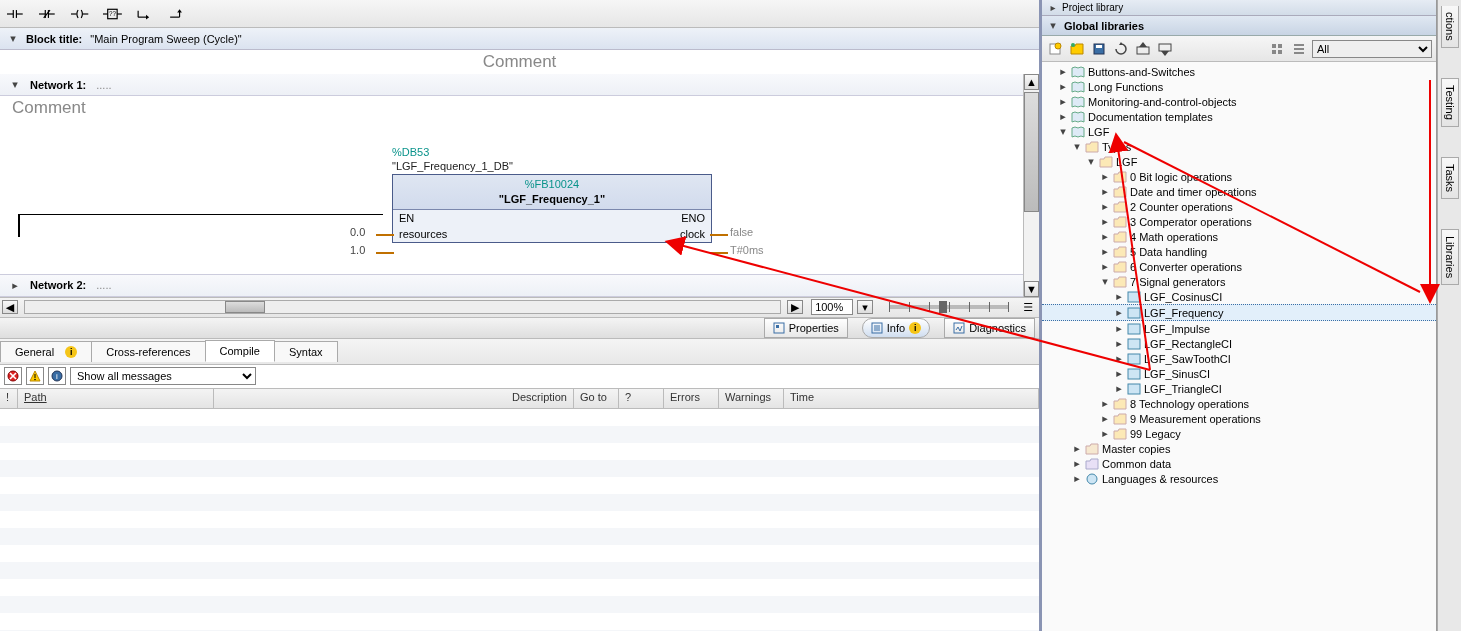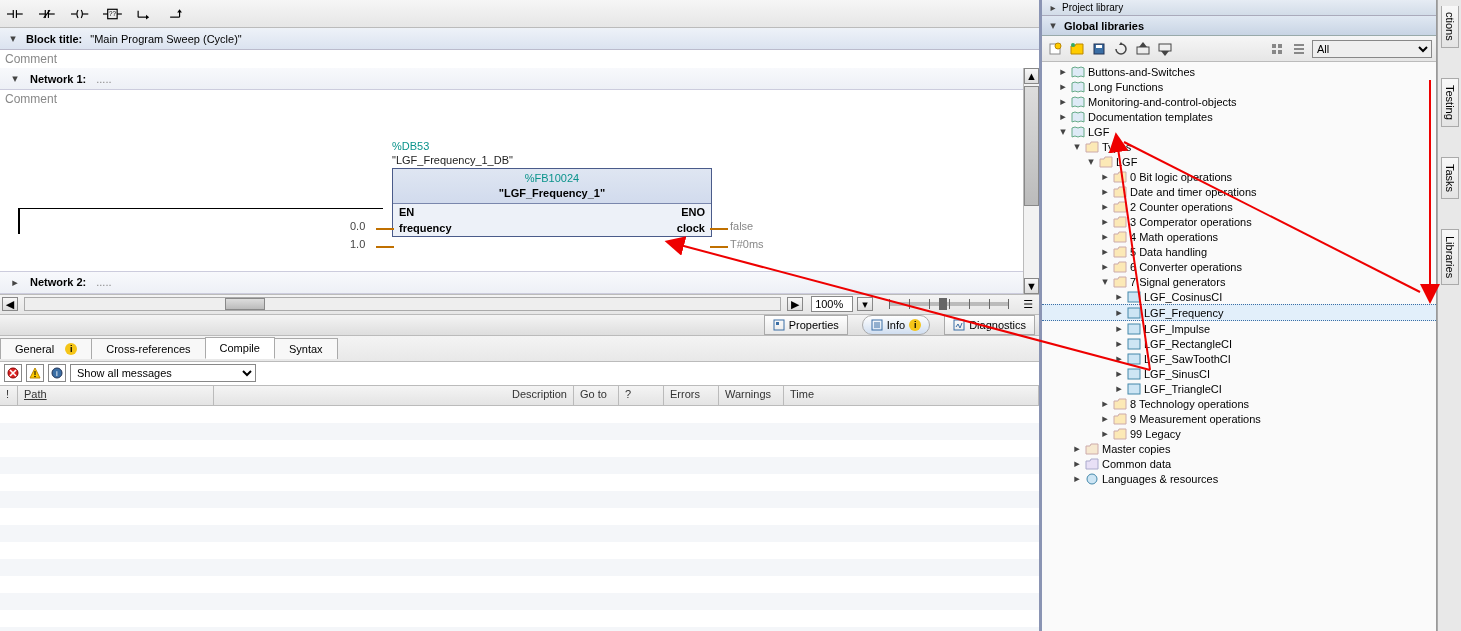--- a/index.html
+++ b/index.html
@@ -12,29 +12,29 @@
   .vtab { writing-mode: vertical-rl; text-orientation: mixed; font-size: 11px; padding: 6px 2px; background: linear-gradient(#f8f8f8,#e4e4e4); border: 1px solid #aaa; cursor: pointer; }
 
   
   .toolbar { height: 28px; background: linear-gradient(#f6f6f6,#e6e6e6); border-bottom: 1px solid #bbb; display: flex; align-items: center; padding: 0 4px; gap: 4px; }
   .tbtn { width: 28px; height: 22px; display:flex; align-items:center; justify-content:center; border: 1px solid transparent; cursor: pointer; }
   .tbtn svg { width:22px; height:16px; }
 
   .block-header { background: linear-gradient(#eef2f8,#dbe3f0); border-bottom: 1px solid #bbc; padding: 4px 8px; display:flex; align-items:center; gap:8px; }
   .block-header .tri { cursor:pointer; }
   .netrow { display:flex; align-items:center; gap:10px; padding: 4px 10px; background: linear-gradient(#f8f9fc,#edf0f6); border-bottom:1px solid #ccd; }
-  .comment { color:#888; padding: 2px 5px; font-size:12px; }
+  .comment { color:#888; padding: 2px 12px; font-size:17px;text-align:center; }
   .canvas { flex: 1; background:#fff; position:relative; overflow:hidden; }
 
   .fb { position:absolute; left:392px; top:196px; width:320px; background:linear-gradient(#dfe6f2,#c4d0e8); border:1px solid #4a5b8a; }
   .fb-title { text-align:center; font-size:11px; padding:3px 0; }
   .fb-name { text-align:center; font-size:11px; font-weight:bold; padding-bottom:4px; }
   .fb-body { background:#edf1f8; border-top:1px solid #7a87ad; }
   .fb-row { display:flex; justify-content:space-between; padding:2px 6px; }
-  .fb-row span { font-size:11px;font-weight:bold; }
+  .fb-row span { font-size:11px; }
   .annot { position:absolute; font-size:11px; }
   .db { color:#0a938b; text-align:left; position:absolute; left:392px; width:320px; }
   .pin-line { position:absolute; border-top:2px solid #c07000; width:18px; }
 
   .net2-hdr { background: linear-gradient(#f8f9fc,#edf0f6); border-top:1px solid #ccd; border-bottom:1px solid #ccd; padding: 4px 10px; display:flex; align-items:center; gap:10px; }
 
   .hzoom { height: 20px; background: linear-gradient(#f4f4f4,#e6e6e6); border-top:1px solid #bbb; display:flex; align-items:center; }
   .hzoom .scrollbar { flex:1; height:14px; background:#eee; border:1px solid #aaa; position:relative; margin:0 4px; }
   .hzoom .thumb { position:absolute; left:200px; width:40px; top:0; bottom:0; background:linear-gradient(#ddd,#bbb); border:1px solid #888; }
   .hzoom .arrow { width:16px; height:14px; background:linear-gradient(#f8f8f8,#ddd); border:1px solid #888; display:flex; align-items:center; justify-content:center; cursor:pointer; margin:0 2px; }
@@ -170,21 +170,21 @@
 
         <div class="fb" style="top:100px;">
           <div class="fb-title" style="color:#0a938b;">%FB10024</div>
           <div class="fb-name">"LGF_Frequency_1"</div>
           <div class="fb-body">
             <div class="fb-row">
                 <span>EN</span>
                 <span>ENO</span>
               </div>
             <div class="fb-row">
-                <span>frequency</span>
+                <span>resources</span>
                 <span>clock</span>
               </div>
           </div>
         </div>
 
         <div class="pin-line" style="left:376px; top:160px;"></div>
         <div class="annot" style="left:350px; top:152px; color:#444;">0.0</div>
         <div class="pin-line" style="left:376px; top:178px;"></div>
         <div class="annot" style="left:350px; top:170px; color:#444;">1.0</div>
         <div class="pin-line" style="left:710px; top:160px;"></div>

